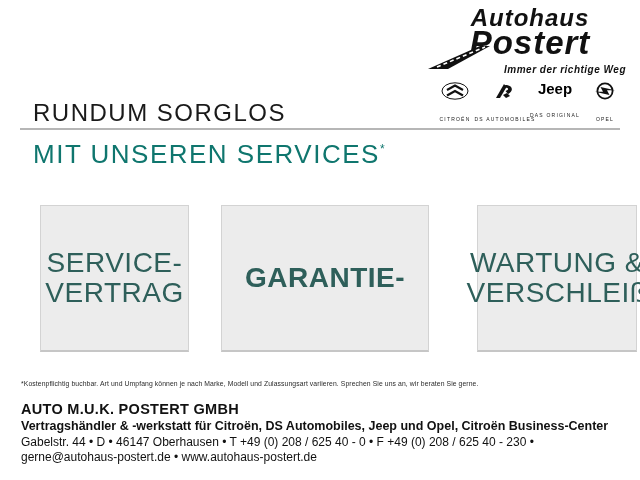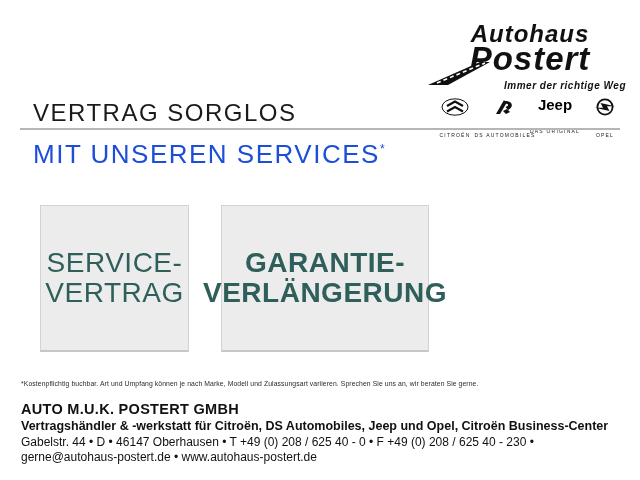--- a/index.html
+++ b/index.html
@@ -1,34 +1,34 @@
 <!DOCTYPE html>
 <html><head>
 <meta charset="utf-8">
 <style>
   html,body{margin:0;padding:0;background:#ffffff;}
   .stage{position:relative;width:640px;height:480px;background:#ffffff;overflow:hidden;
          font-family:"Liberation Sans",sans-serif;}
 
   
-  .logo{position:absolute;top:22px;right:10px;width:200px;text-align:center;color:#111;}
+  .logo{position:absolute;top:6px;right:10px;width:200px;text-align:center;color:#111;}
   .logo .autohaus{font-size:24px;font-weight:800;font-style:italic;letter-spacing:1px;line-height:24px;}
   .logo .postert-wrap{position:relative;margin-top:-4px;height:36px;}
   .logo .postert{font-size:33px;font-weight:900;font-style:italic;letter-spacing:1px;line-height:34px;position:relative;z-index:2;}
   .logo .road{position:absolute;left:-2px;bottom:-8px;z-index:3;}
   .logo .tagline{font-size:10px;font-weight:800;font-style:italic;text-align:right;padding-right:4px;margin-top:2px;letter-spacing:0.5px;}
   .partners{display:flex;justify-content:space-between;align-items:flex-start;margin-top:7px;padding:0 2px;}
   .partner{display:flex;flex-direction:column;align-items:center;gap:16px;width:46px;}
   .partner .cap{font-size:5px;letter-spacing:1.2px;color:#222;white-space:nowrap;}
   .partner .jeep-word{font-size:15px;font-weight:800;letter-spacing:0;line-height:14px;color:#000;}
 
   
   .h1{position:absolute;left:33px;top:99px;font-size:24px;letter-spacing:1.5px;color:#1a1a1a;font-weight:400;}
   .rule{position:absolute;left:20px;top:128px;width:600px;height:2px;background:#b6b6b6;}
-  .h2{position:absolute;left:33px;top:139px;font-size:26px;letter-spacing:1.5px;color:#1d4ed8;font-weight:400;}
+  .h2{position:absolute;left:33px;top:139px;font-size:26px;letter-spacing:1.5px;color:#0f766e;font-weight:400;}
   .h2 sup{font-size:12px;}
 
   
   .card{position:absolute;top:205px;height:144px;background:#ececec;border:1px solid #d3d3d3;
         border-bottom:2px solid #c6c6c6;display:flex;align-items:center;justify-content:center;
         text-align:center;color:#2e5f5a;font-size:28px;letter-spacing:0.5px;line-height:30px;}
   .card1{left:40px;width:147px;}
   .card2{left:221px;width:206px;font-weight:bold;}
   .card3{left:477px;width:158px;}
   .card span{display:block;}
@@ -82,34 +82,39 @@
       <div class="partner">
         <svg width="22" height="18" viewBox="0 0 22 18">
           <circle cx="11" cy="9" r="7.6" fill="none" stroke="#111" stroke-width="1.8"></circle>
           <polygon points="1,9.8 9,9.8 6.5,5 21,8.2 13,8.2 15.5,13" fill="#111"></polygon>
         </svg>
         <div class="cap">OPEL</div>
       </div>
     </div>
   </div>
 
-  <div class="h1">VERTRAG SORGLOS</div>
+  <div class="h1">RUNDUM SORGLOS</div>
   <div class="rule"></div>
   <div class="h2"><span>MIT UNSEREN SERVICES</span><sup>*</sup></div>
 
   <div class="card card1">
     <div>
       <span>SERVICE-</span>
       <span>VERTRAG</span>
     </div>
   </div>
   <div class="card card2">
     <div>
       <span>GARANTIE-</span>
-      <span>VERLÄNGERUNG</span>
+    </div>
+  </div>
+  <div class="card card3">
+    <div>
+      <span>WARTUNG &amp;</span>
+      <span>VERSCHLEIß</span>
     </div>
   </div>
 
   <div class="disclaimer">*Kostenpflichtig buchbar. Art und Umpfang können je nach Marke, Modell und Zulassungsart variieren. Sprechen Sie uns an, wir beraten Sie gerne.</div>
 
   <div class="footer">
     <div class="company">AUTO M.U.K. POSTERT GMBH</div>
     <div class="desc">Vertragshändler &amp; -werkstatt für Citroën, DS Automobiles, Jeep und Opel, Citroën Business-Center</div>
     <div class="addr">Gabelstr. 44 • D • 46147 Oberhausen • T +49 (0) 208 / 625 40 - 0 • F +49 (0) 208 / 625 40 - 230 •</div>
     <div class="links">

